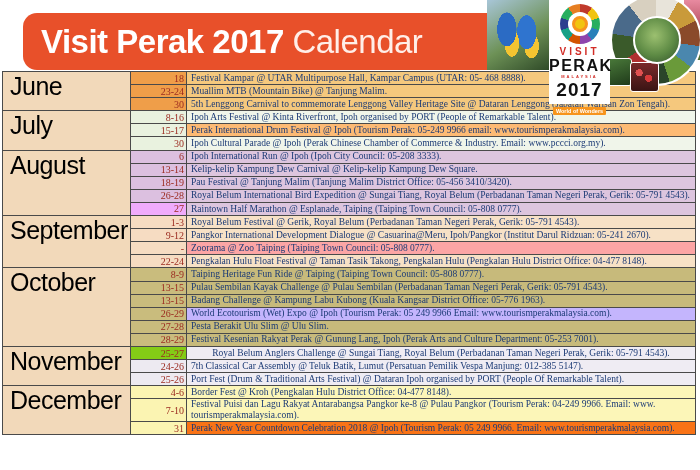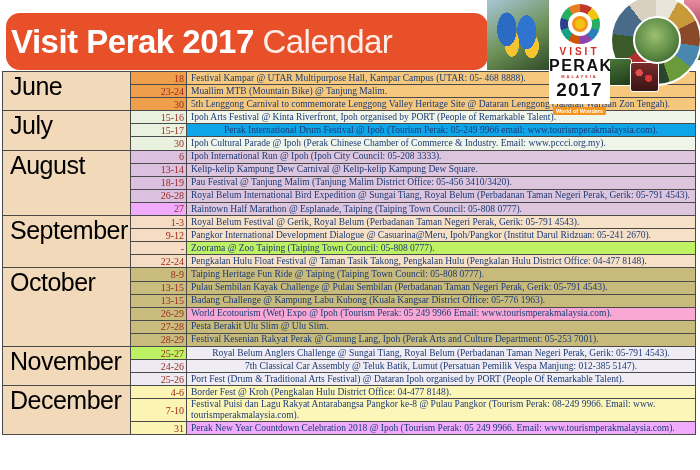--- a/index.html
+++ b/index.html
@@ -2,23 +2,23 @@
 <html><head>
 <meta charset="utf-8">
 <style>
   html,body{margin:0;padding:0;}
   body{
     width:700px;height:470px;position:relative;overflow:hidden;
     background:#ffffff;font-family:"Liberation Sans",sans-serif;
   }
   
   .header-bar{
-    position:absolute;left:6px;top:13px;width:482px;height:57px;
+    position:absolute;left:23px;top:13px;width:482px;height:57px;
     background:#e8502a;border-radius:14px;
-    display:flex;align-items:center;padding-left:5px;box-sizing:border-box;
+    display:flex;align-items:center;padding-left:18px;box-sizing:border-box;
   }
   .header-title{font-size:33px;color:#ffffff;white-space:nowrap;letter-spacing:-0.5px;}
   .header-title .bold{font-weight:700;}
   .header-title .light{font-weight:400;color:#ffeee8;}
   
   .macaw-photo{
     position:absolute;left:487px;top:0;width:62px;height:70px;z-index:6;
     background:
       radial-gradient(16px 28px at 32% 42%, #2b6bc4 0 60%, rgba(0,0,0,0) 61%),
       radial-gradient(12px 22px at 40% 62%, #f4c431 0 60%, rgba(0,0,0,0) 61%),
@@ -121,26 +121,26 @@
         <tr>
           <td class="date-cell" style="background: rgb(239, 158, 73);">23-24</td>
           <td class="event-cell" style="background: rgb(245, 200, 125);">Muallim MTB (Mountain Bike) @ Tanjung Malim.</td>
         </tr>
         <tr>
           <td class="date-cell" style="background: rgb(239, 158, 73);">30</td>
           <td class="event-cell" style="background: rgb(245, 200, 125);">5th Lenggong Carnival to commemorate Lenggong Valley Heritage Site @ Dataran Lenggong (Jabatan Warisan Zon Tengah).</td>
         </tr>
         <tr>
           <td rowspan="3" class="month-cell">July</td>
-          <td class="date-cell" style="background: rgb(233, 242, 223);">15-16</td>
+          <td class="date-cell" style="background: rgb(233, 242, 223);">8-16</td>
           <td class="event-cell" style="background: rgb(240, 245, 234);">Ipoh Arts Festival @ Kinta Riverfront, Ipoh organised by PORT (People of Remarkable Talent).</td>
         </tr>
         <tr>
           <td class="date-cell" style="background: rgb(233, 242, 223);">15-17</td>
-          <td class="event-cell" style="background: #0ea5e9; text-align: center;">Perak International Drum Festival @ Ipoh (Tourism Perak: 05-249 9966 email: www.tourismperakmalaysia.com).</td>
+          <td class="event-cell" style="background: #fdba74;">Perak International Drum Festival @ Ipoh (Tourism Perak: 05-249 9966 email: www.tourismperakmalaysia.com).</td>
         </tr>
         <tr>
           <td class="date-cell" style="background: rgb(233, 242, 223);">30</td>
           <td class="event-cell" style="background: rgb(240, 245, 234);">Ipoh Cultural Parade @ Ipoh (Perak Chinese Chamber of Commerce &amp; Industry. Email: www.pccci.org.my).</td>
         </tr>
         <tr>
           <td rowspan="5" class="month-cell">August</td>
           <td class="date-cell" style="background: rgb(220, 192, 224);">6</td>
           <td class="event-cell" style="background: rgb(221, 197, 222);">Ipoh International Run @ Ipoh (Ipoh City Council: 05-208 3333).</td>
         </tr>
@@ -164,72 +164,72 @@
           <td rowspan="4" class="month-cell">September</td>
           <td class="date-cell" style="background: rgb(246, 220, 194);">1-3</td>
           <td class="event-cell" style="background: rgb(247, 225, 198); font-family: Liberation Serif, serif;">Royal Belum Festival @ Gerik, Royal Belum (Perbadanan Taman Negeri Perak, Gerik: 05-791 4543).</td>
         </tr>
         <tr>
           <td class="date-cell" style="background: rgb(246, 220, 194);">9-12</td>
           <td class="event-cell" style="background: rgb(247, 225, 198);">Pangkor International Development Dialogue @ Casuarina@Meru, Ipoh/Pangkor (Institut Darul Ridzuan: 05-241 2670).</td>
         </tr>
         <tr>
           <td class="date-cell" style="background: rgb(246, 220, 194);">-</td>
-          <td class="event-cell" style="background: #bef264;">Zoorama @ Zoo Taiping (Taiping Town Council: 05-808 0777).</td>
+          <td class="event-cell" style="background: #fca5a5;">Zoorama @ Zoo Taiping (Taiping Town Council: 05-808 0777).</td>
         </tr>
         <tr>
           <td class="date-cell" style="background: rgb(246, 220, 194);">22-24</td>
           <td class="event-cell" style="background: rgb(247, 225, 198);">Pengkalan Hulu Float Festival @ Taman Tasik Takong, Pengkalan Hulu (Pengkalan Hulu District Office: 04-477 8148).</td>
         </tr>
         <tr>
           <td rowspan="6" class="month-cell">October</td>
           <td class="date-cell" style="background: rgb(201, 188, 125);">8-9</td>
           <td class="event-cell" style="background: rgb(199, 186, 123);">Taiping Heritage Fun Ride @ Taiping (Taiping Town Council: 05-808 0777).</td>
         </tr>
         <tr>
           <td class="date-cell" style="background: rgb(201, 188, 125);">13-15</td>
           <td class="event-cell" style="background: rgb(199, 186, 123);">Pulau Sembilan Kayak Challenge @ Pulau Sembilan (Perbadanan Taman Negeri Perak, Gerik: 05-791 4543).</td>
         </tr>
         <tr>
           <td class="date-cell" style="background: rgb(201, 188, 125);">13-15</td>
           <td class="event-cell" style="background: rgb(199, 186, 123);">Badang Challenge @ Kampung Labu Kubong (Kuala Kangsar District Office: 05-776 1963).</td>
         </tr>
         <tr>
           <td class="date-cell" style="background: rgb(201, 188, 125);">26-29</td>
-          <td class="event-cell" style="background: #f9a8d4;">World Ecotourism (Wet) Expo @ Ipoh (Tourism Perak: 05 249 9966 Email: www.tourismperakmalaysia.com).</td>
+          <td class="event-cell" style="background: #c4b5fd;">World Ecotourism (Wet) Expo @ Ipoh (Tourism Perak: 05 249 9966 Email: www.tourismperakmalaysia.com).</td>
         </tr>
         <tr>
           <td class="date-cell" style="background: rgb(201, 188, 125);">27-28</td>
           <td class="event-cell" style="background: rgb(199, 186, 123);">Pesta Berakit Ulu Slim @ Ulu Slim.</td>
         </tr>
         <tr>
           <td class="date-cell" style="background: rgb(201, 188, 125);">28-29</td>
           <td class="event-cell" style="background: rgb(199, 186, 123);">Festival Kesenian Rakyat Perak @ Gunung Lang, Ipoh (Perak Arts and Culture Department: 05-253 7001).</td>
         </tr>
         <tr>
           <td rowspan="3" class="month-cell">November</td>
-          <td class="date-cell" style="background: #bef264;">25-27</td>
+          <td class="date-cell" style="background: #84cc16;">25-27</td>
           <td class="event-cell" style="background: rgb(239, 236, 243); text-align: center;">Royal Belum Anglers Challenge @ Sungai Tiang, Royal Belum (Perbadanan Taman Negeri Perak, Gerik: 05-791 4543).</td>
         </tr>
         <tr>
           <td class="date-cell" style="background: rgb(237, 234, 241);">24-26</td>
-          <td class="event-cell" style="background: rgb(239, 236, 243); text-align: center;">7th Classical Car Assembly @ Teluk Batik, Lumut (Persatuan Pemilik Vespa Manjung: 012-385 5147).</td>
+          <td class="event-cell" style="background: rgb(239, 236, 243);">7th Classical Car Assembly @ Teluk Batik, Lumut (Persatuan Pemilik Vespa Manjung: 012-385 5147).</td>
         </tr>
         <tr>
           <td class="date-cell" style="background: rgb(237, 234, 241);">25-26</td>
           <td class="event-cell" style="background: rgb(239, 236, 243);">Port Fest (Drum &amp; Traditional Arts Festival) @ Dataran Ipoh organised by PORT (People Of Remarkable Talent).</td>
         </tr>
         <tr>
           <td rowspan="3" class="month-cell">December</td>
           <td class="date-cell" style="background: rgb(251, 244, 178);">4-6</td>
           <td class="event-cell" style="background: rgb(252, 246, 184);">Border Fest @ Kroh (Pengkalan Hulu District Office: 04-477 8148).</td>
         </tr>
         <tr>
           <td class="date-cell" style="background: rgb(251, 244, 178);">7-10</td>
-          <td class="event-cell wrap" style="background: rgb(252, 246, 184);">Festival Puisi dan Lagu Rakyat Antarabangsa Pangkor ke-8 @ Pulau Pangkor (Tourism Perak: 08-249 9966. Email: www. tourismperakmalaysia.com).</td>
+          <td class="event-cell wrap" style="background: rgb(252, 246, 184);">Festival Puisi dan Lagu Rakyat Antarabangsa Pangkor ke-8 @ Pulau Pangkor (Tourism Perak: 04-249 9966. Email: www. tourismperakmalaysia.com).</td>
         </tr>
         <tr>
           <td class="date-cell" style="background: rgb(251, 244, 178);">31</td>
-          <td class="event-cell" style="background: #f0abfc;">Perak New Year Countdown Celebration 2018 @ Ipoh (Tourism Perak: 05 249 9966. Email: www.tourismperakmalaysia.com).</td>
+          <td class="event-cell" style="background: #f97316;">Perak New Year Countdown Celebration 2018 @ Ipoh (Tourism Perak: 05 249 9966. Email: www.tourismperakmalaysia.com).</td>
         </tr>
       </tbody>
   </table>
 </div>
 
 </body></html>

